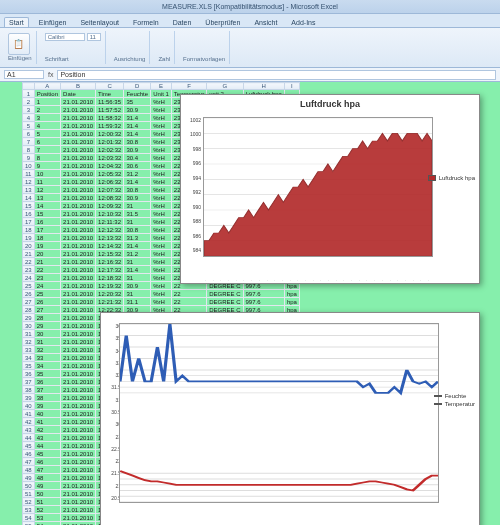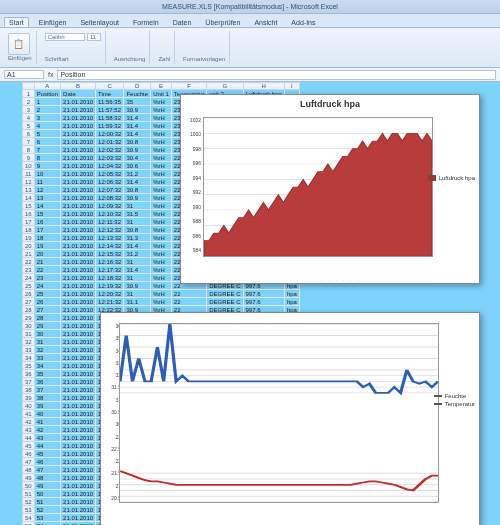--- a/index.html
+++ b/index.html
@@ -65,21 +65,21 @@
     display:flex;align-items:center;gap:4px;
     padding:0 4px;
     font-size:7px;
   }
   .name-box { width:40px; background:white;border:1px solid #b0c6df;padding:0 2px;color:#333; }
   .fx { color:#555; }
   .fx-input { flex:1;background:white;border:1px solid #b0c6df;padding:0 2px;color:#333;height:10px; }
   .grid {
     position:absolute;
     top:82px; left:0; right:0; bottom:0;
-    background:#7dd3fc;
+    background:#86efac;
     overflow:hidden;
     padding-left:22px;
   }
   table {
     border-collapse:collapse;
     font-size:6px;
     color:#222;
   }
   th {
     background:linear-gradient(#f3f7fc,#e3ecf6);

